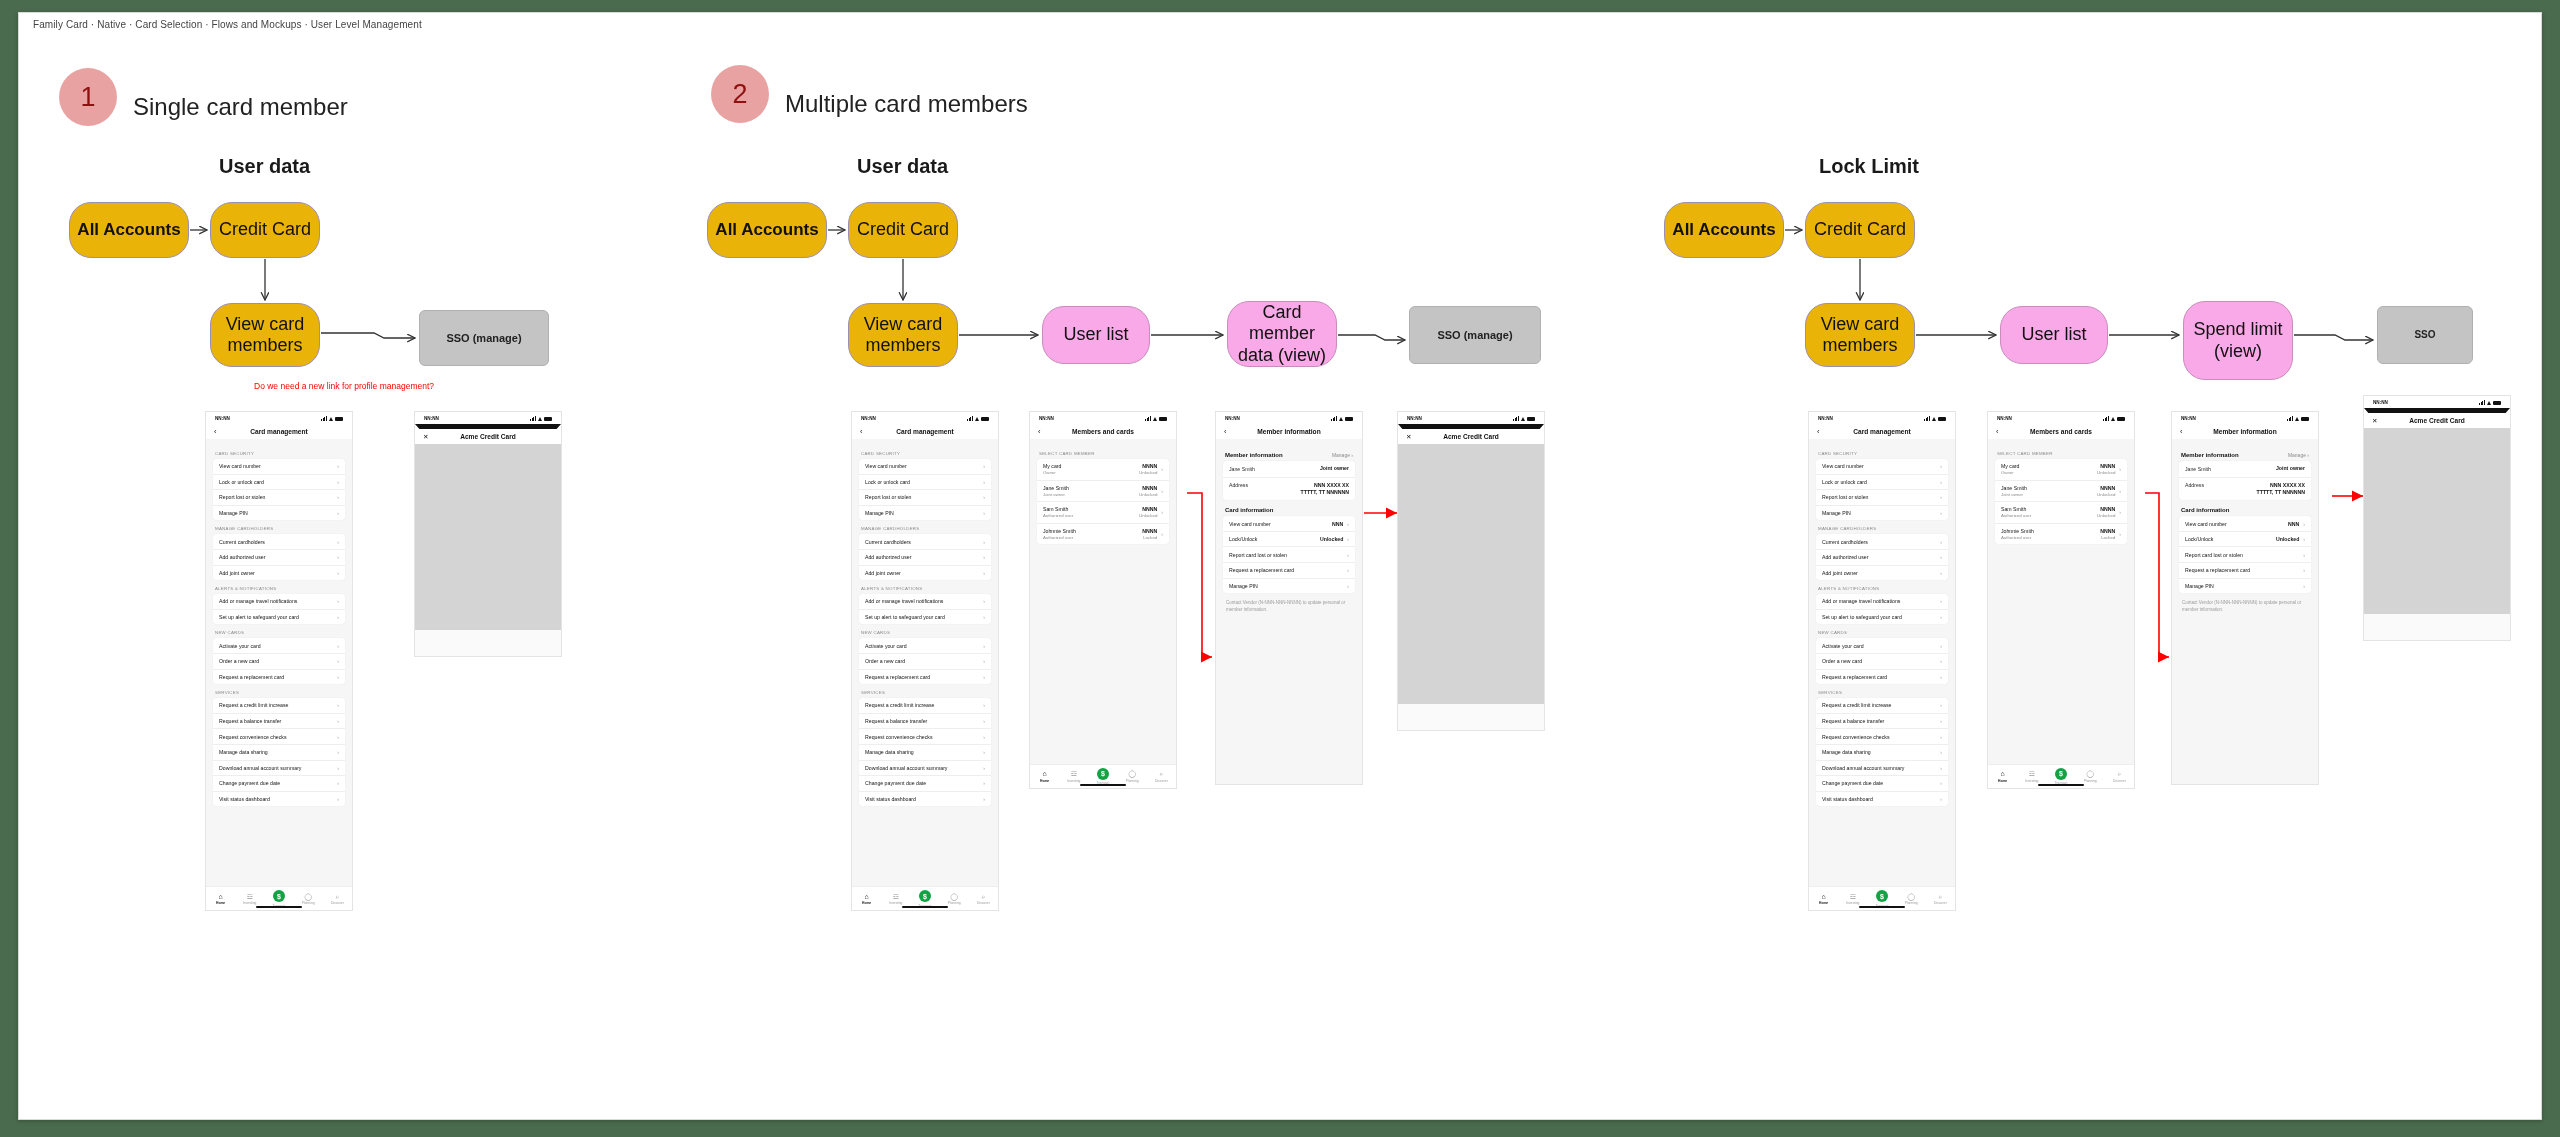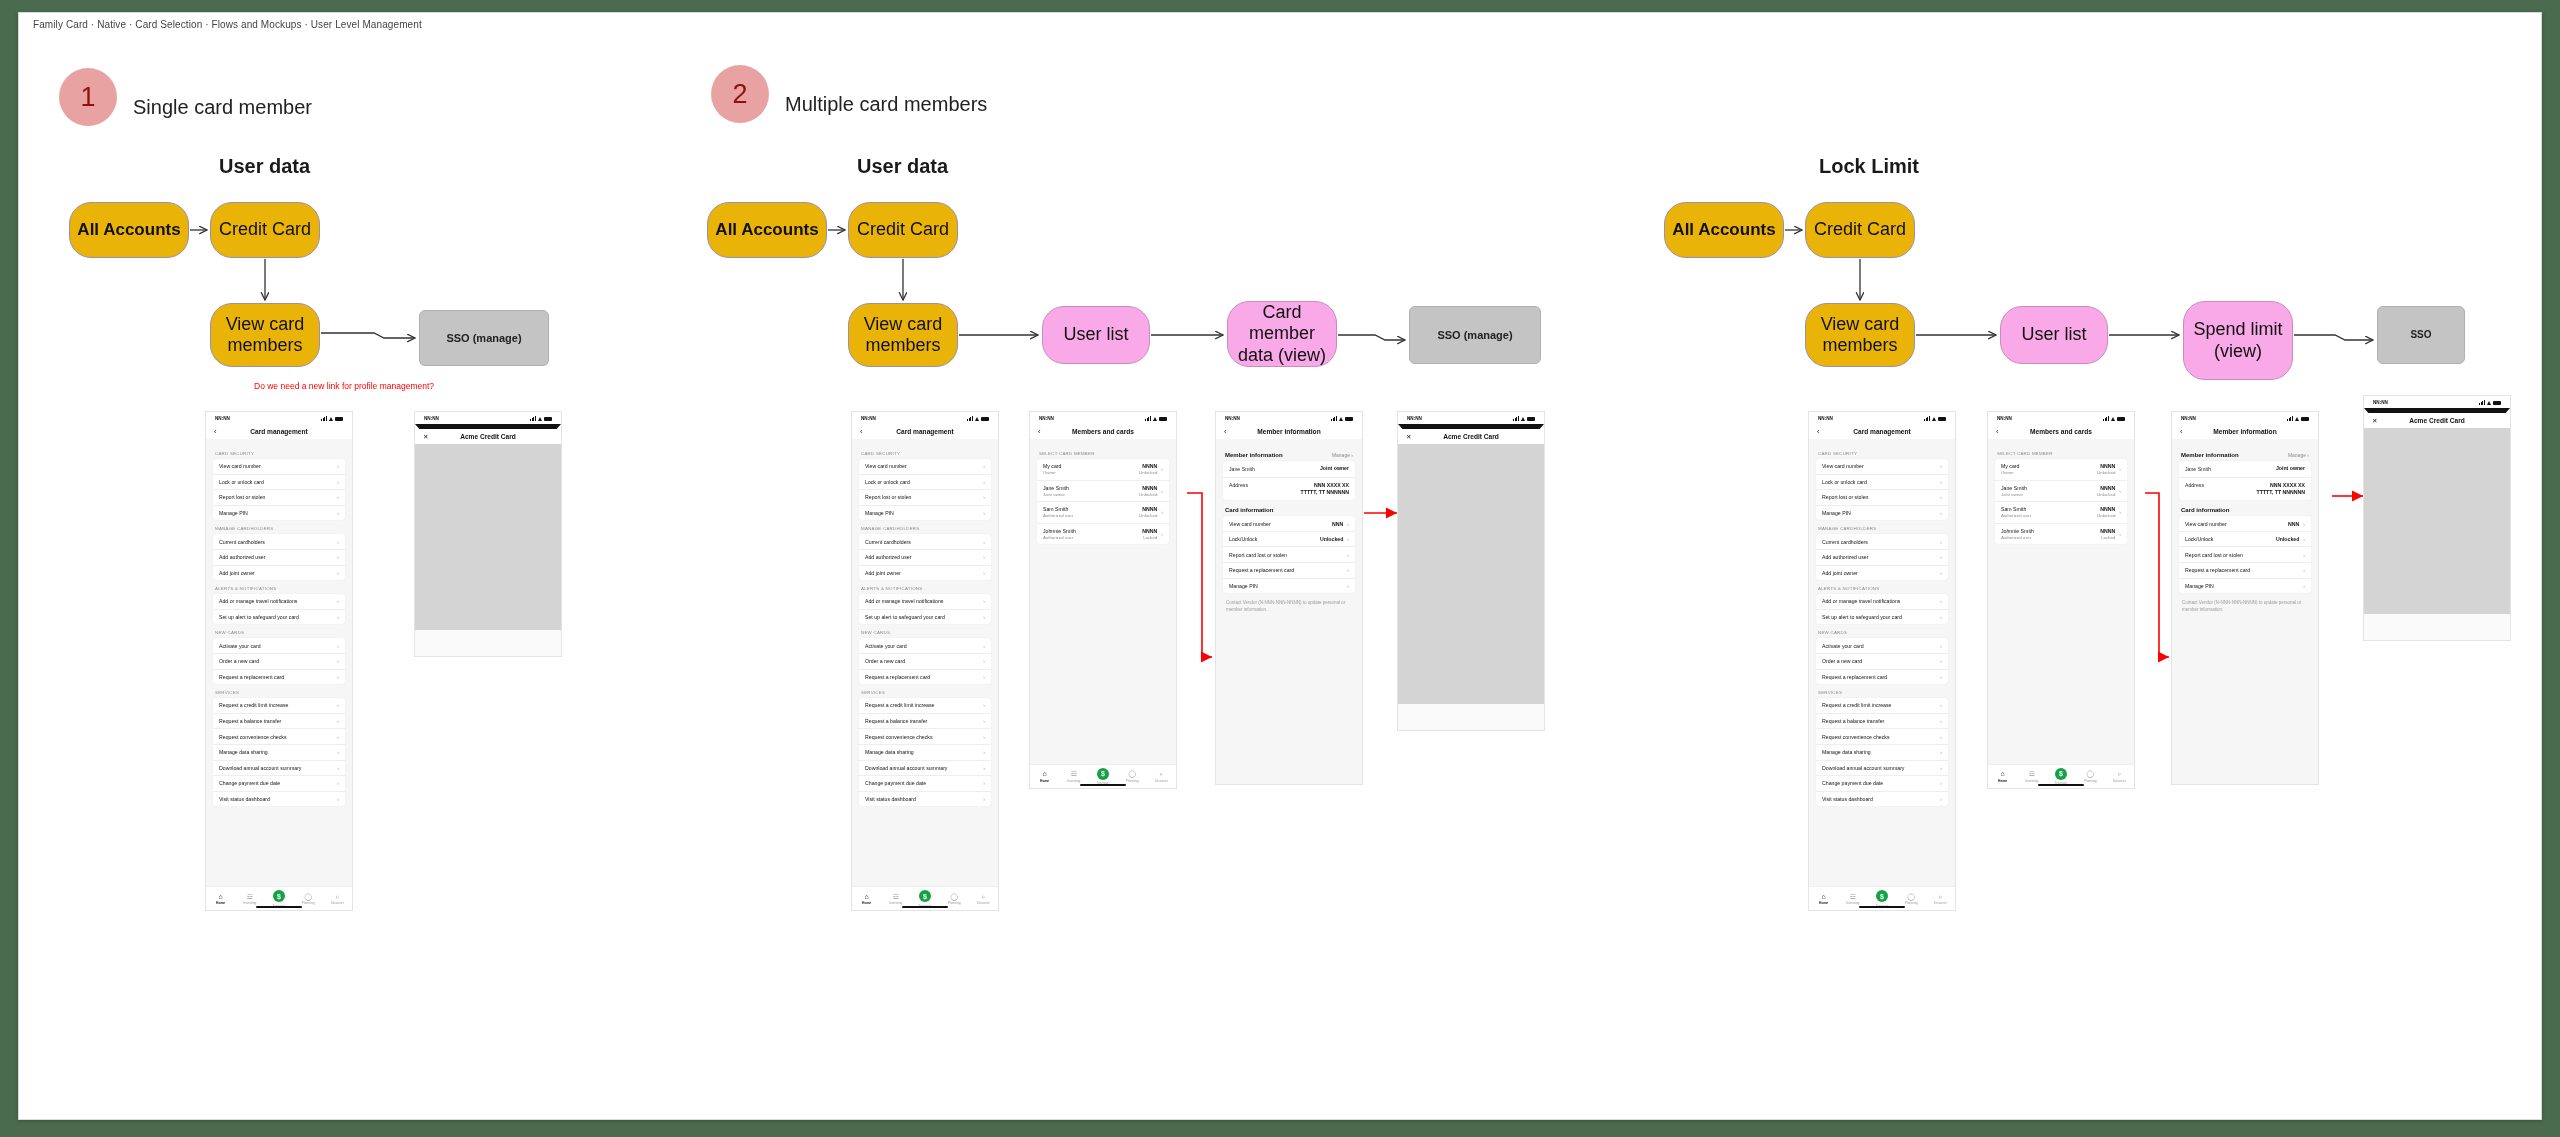--- a/index.html
+++ b/index.html
@@ -24,21 +24,21 @@
   }
 
   
   .sec-head { position: absolute; display: flex; align-items: center; gap: 16px; }
   .sec-badge {
     width: 58px; height: 58px; border-radius: 50%;
     background: #e8a2a2; color: #8d1111;
     display: flex; align-items: center; justify-content: center;
     font-size: 27px; font-weight: 400;
   }
-  .sec-title { font-size: 20px; color: #222; font-weight: 400; margin-top: 20px; }
+  .sec-title { font-size: 24px; color: #222; font-weight: 400; margin-top: 20px; }
 
   
   .flow { position: absolute; }
   .flow-title {
     position: absolute; font-size: 20px; font-weight: bold; color: #1a1a1a;
     white-space: nowrap;
   }
   .node {
     position: absolute;
     display: flex; align-items: center; justify-content: center;
@@ -715,21 +715,21 @@
   </svg>
 
   <div class="flow">
     <div class="flow-title" style="left:1800px; top:142px;">Lock Limit</div>
 
     <div class="node bold" style="left:1645px; top:189px; width:120px; height:56px;">All Accounts</div>
     <div class="node" style="left:1786px; top:189px; width:110px; height:56px;">Credit Card</div>
     <div class="node" style="left:1786px; top:290px; width:110px; height:64px;">View card members</div>
     <div class="node pink" style="left:1981px; top:293px; width:108px; height:58px;">User list</div>
     <div class="node pink" style="left:2164px; top:288px; width:110px; height:79px;">Spend limit (view)</div>
-    <div class="node sso small" style="left:2358px; top:293px; width:88px; height:58px;">SSO</div>
+    <div class="node sso small" style="left:2358px; top:293px; width:96px; height:58px;">SSO</div>
 
     <svg class="conn" width="2524" height="1108">
       <line x1="1766" y1="217" x2="1783" y2="217" stroke="#333" stroke-width="1.3" marker-end="url(#ar)"></line>
       <line x1="1841" y1="246" x2="1841" y2="287" stroke="#333" stroke-width="1.3" marker-end="url(#ar)"></line>
       <line x1="1897" y1="322" x2="1977" y2="322" stroke="#333" stroke-width="1.3" marker-end="url(#ar)"></line>
       <line x1="2090" y1="322" x2="2160" y2="322" stroke="#333" stroke-width="1.3" marker-end="url(#ar)"></line>
       <path d="M2275,322 L2316,322 L2326,327 L2354,327" fill="none" stroke="#333" stroke-width="1.3" marker-end="url(#ar)"></path>
     </svg>
   </div>
 

